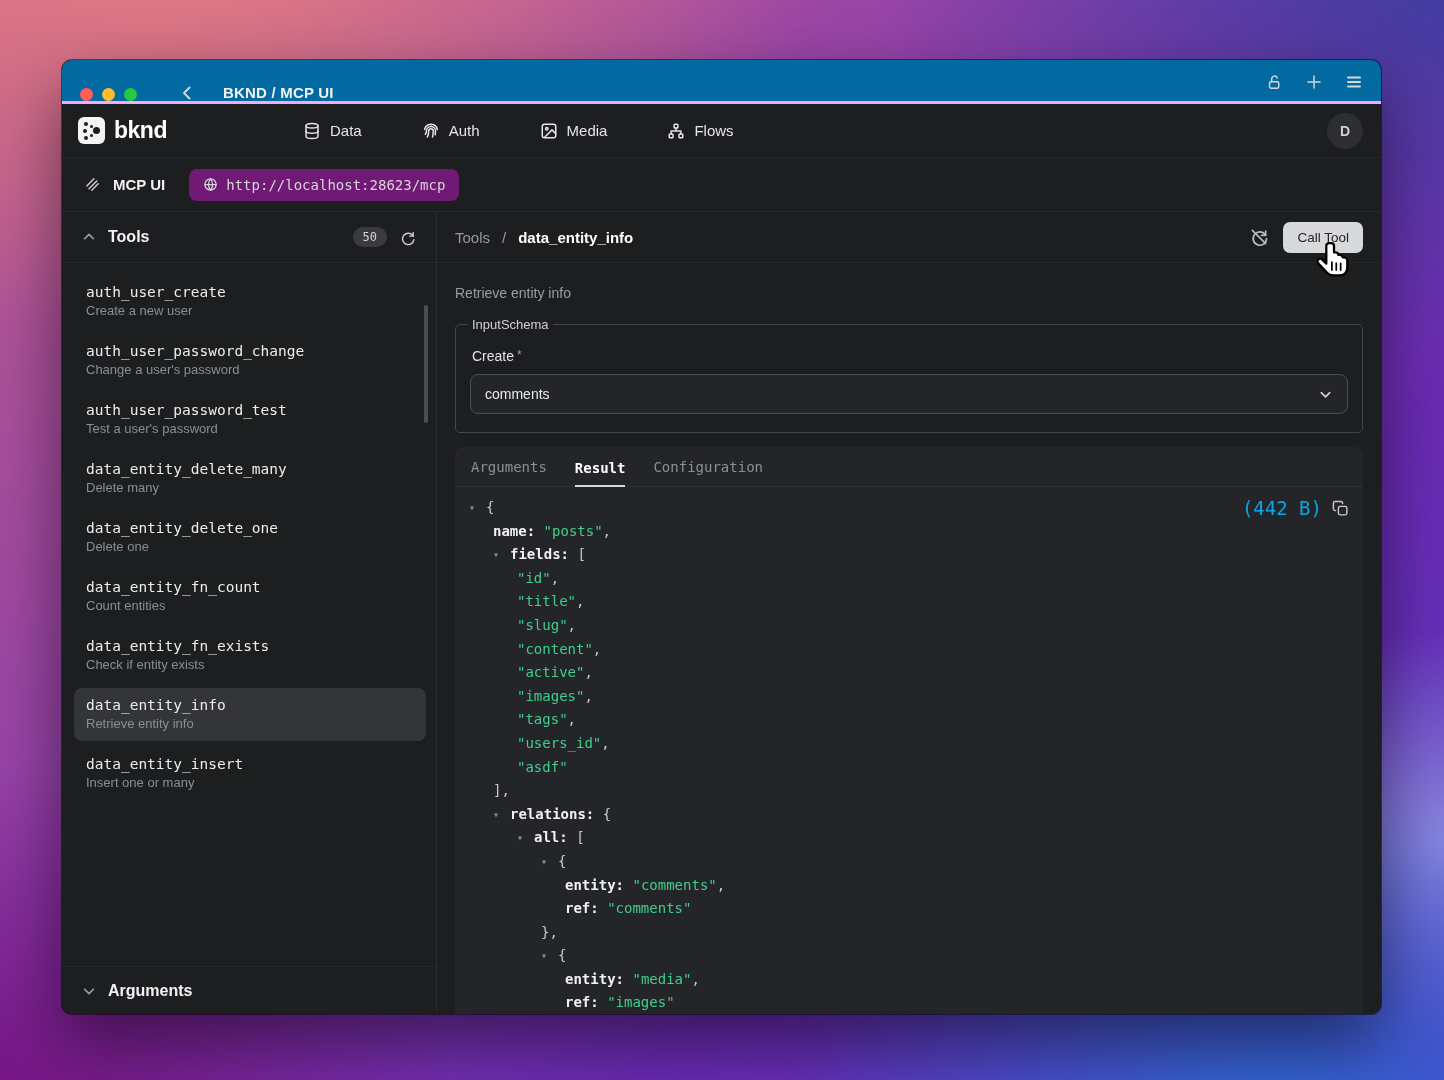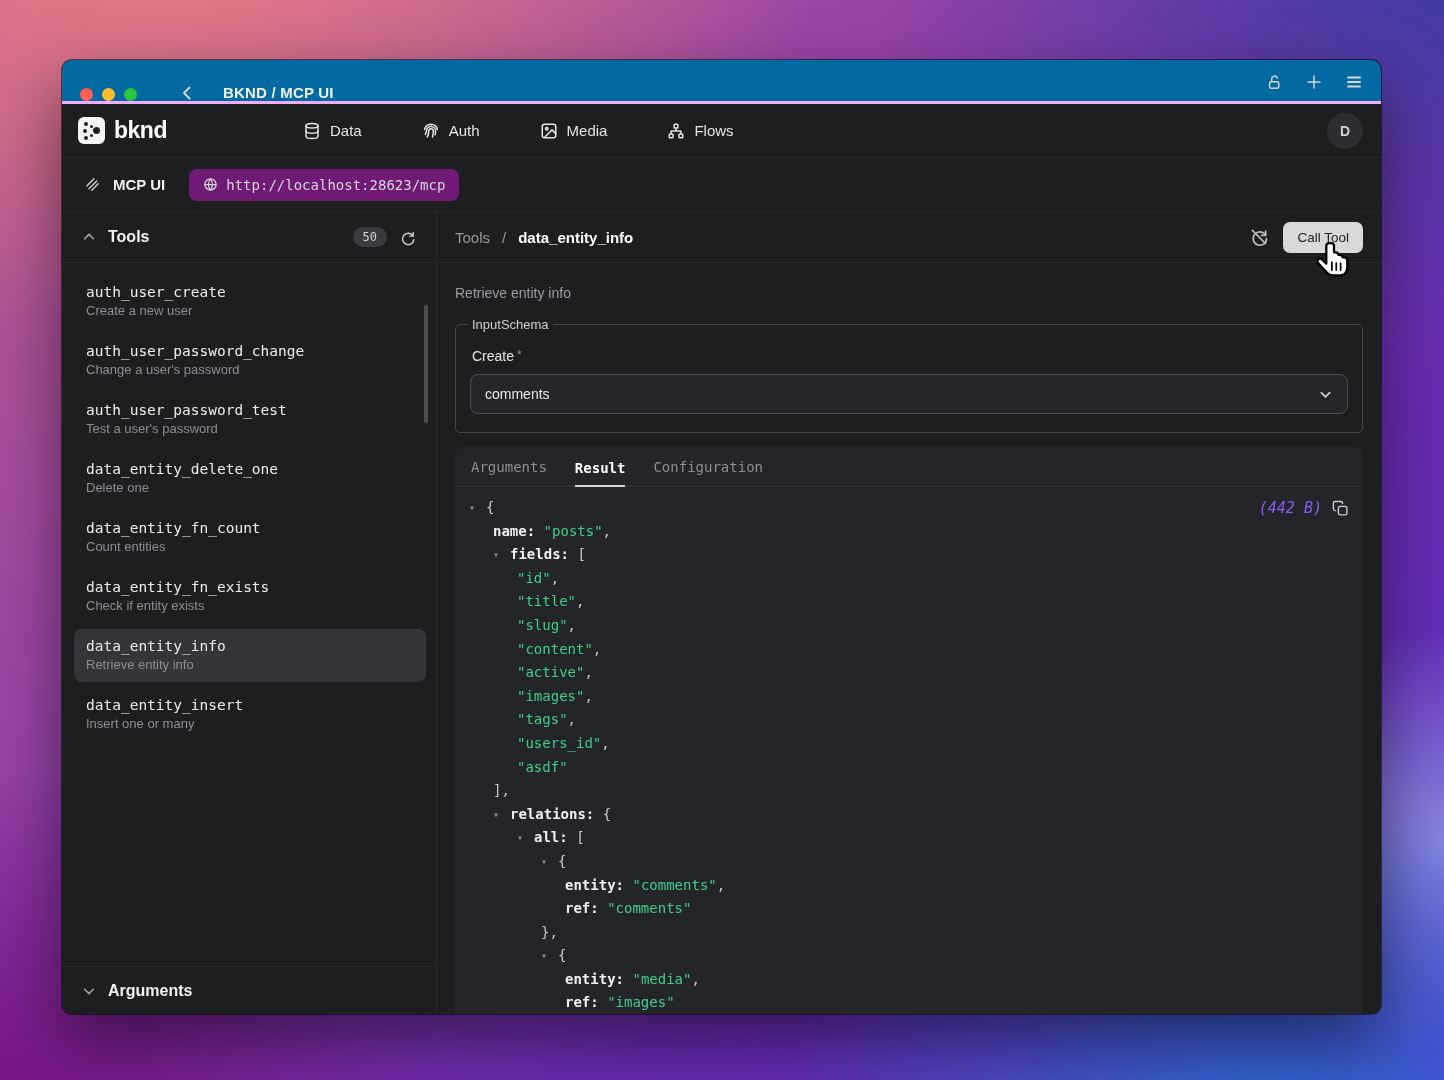--- a/index.html
+++ b/index.html
@@ -112,21 +112,21 @@
   .tabs{ height:40px; flex:0 0 40px; border-bottom:1px solid #313237; display:flex; align-items:flex-end; gap:28px; padding:0 16px; }
   .tab{ font-size:14px; color:#8b8e94; padding-bottom:9px; cursor:pointer; border-bottom:2px solid transparent; }
   .tab.active{ color:#ffffff; font-weight:700; border-bottom-color:#d4d5d7; margin-bottom:-1px; }
   .json{ position:relative; padding:9px 16px 0 14px; font-size:14px; line-height:23.6px; color:#c9cbce; overflow:hidden; flex:1; }
   .json .ln{ white-space:pre; }
   .json .caret{ display:inline-block; width:17px; color:#8b8e94; font-size:10px; vertical-align:1px; }
   .json .k{ color:#f0f1f3; font-weight:700; }
   .json .s{ color:#3ecf8e; }
   .json .p{ color:#c9cbce; }
   .json-meta{ position:absolute; right:14px; top:10px; display:flex; align-items:center; gap:10px; }
-  .size-label{ color:#8b5cf6; font-size:15px;font-style:italic; }
+  .size-label{ color:#0ea5e9; font-size:19px; }
 
   
   .cursor{ position:absolute; left:1313px; top:240px; z-index:50; pointer-events:none; }
 
   svg{ display:block; }
 </style>
 </head>
 <body>
 
 <div class="window">
@@ -269,20 +269,24 @@
           </div>
           <div class="tool-item">
             <div class="tool-name mono">auth_user_password_change</div>
             <div class="tool-desc">Change a user's password</div>
           </div>
           <div class="tool-item">
             <div class="tool-name mono">auth_user_password_test</div>
             <div class="tool-desc">Test a user's password</div>
           </div>
           <div class="tool-item">
+            <div class="tool-name mono">data_entity_delete_many</div>
+            <div class="tool-desc">Delete many</div>
+          </div>
+          <div class="tool-item">
             <div class="tool-name mono">data_entity_delete_one</div>
             <div class="tool-desc">Delete one</div>
           </div>
           <div class="tool-item">
             <div class="tool-name mono">data_entity_fn_count</div>
             <div class="tool-desc">Count entities</div>
           </div>
           <div class="tool-item">
             <div class="tool-name mono">data_entity_fn_exists</div>
             <div class="tool-desc">Check if entity exists</div>

